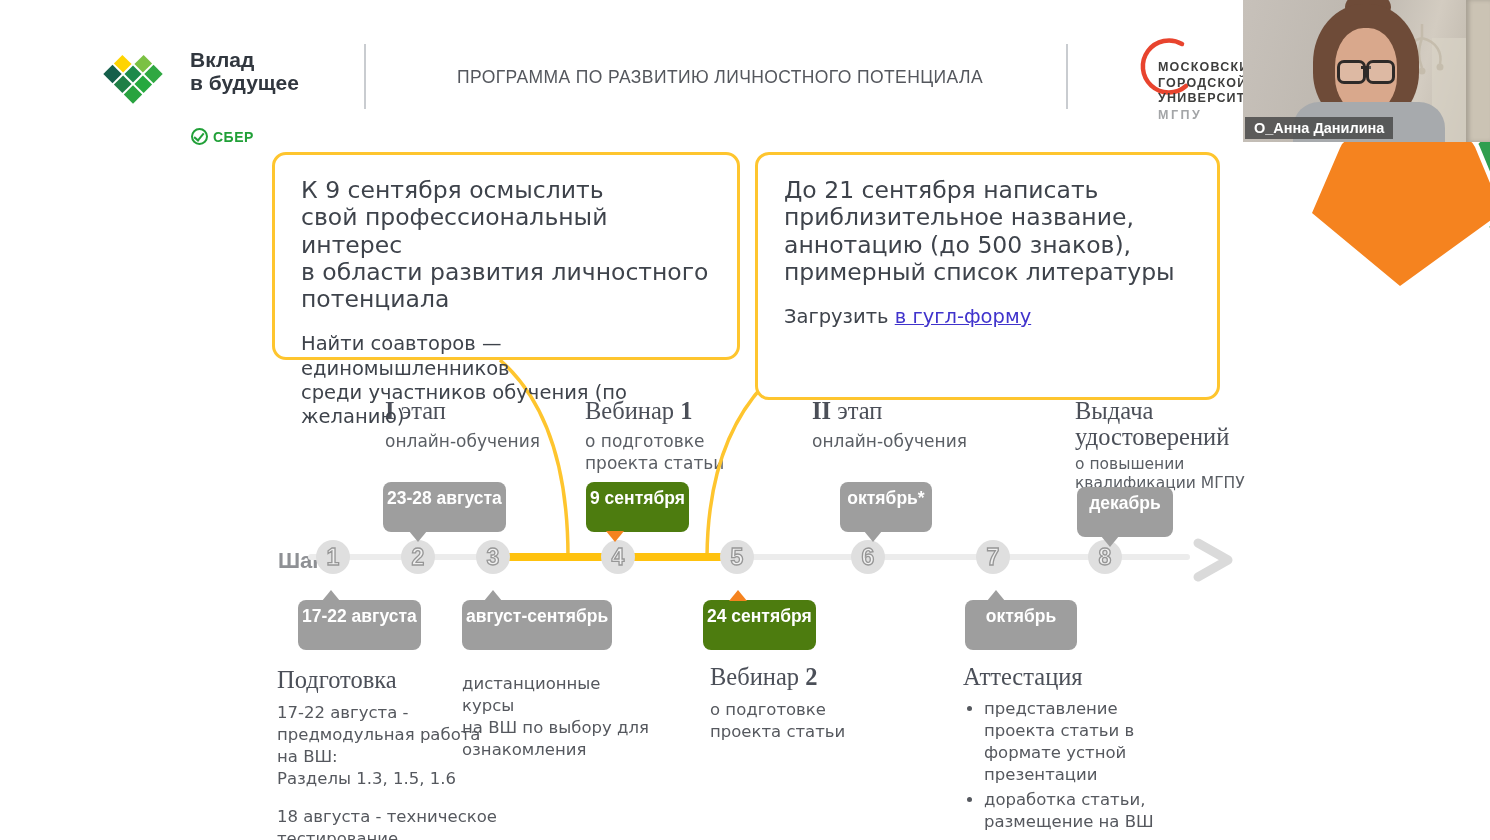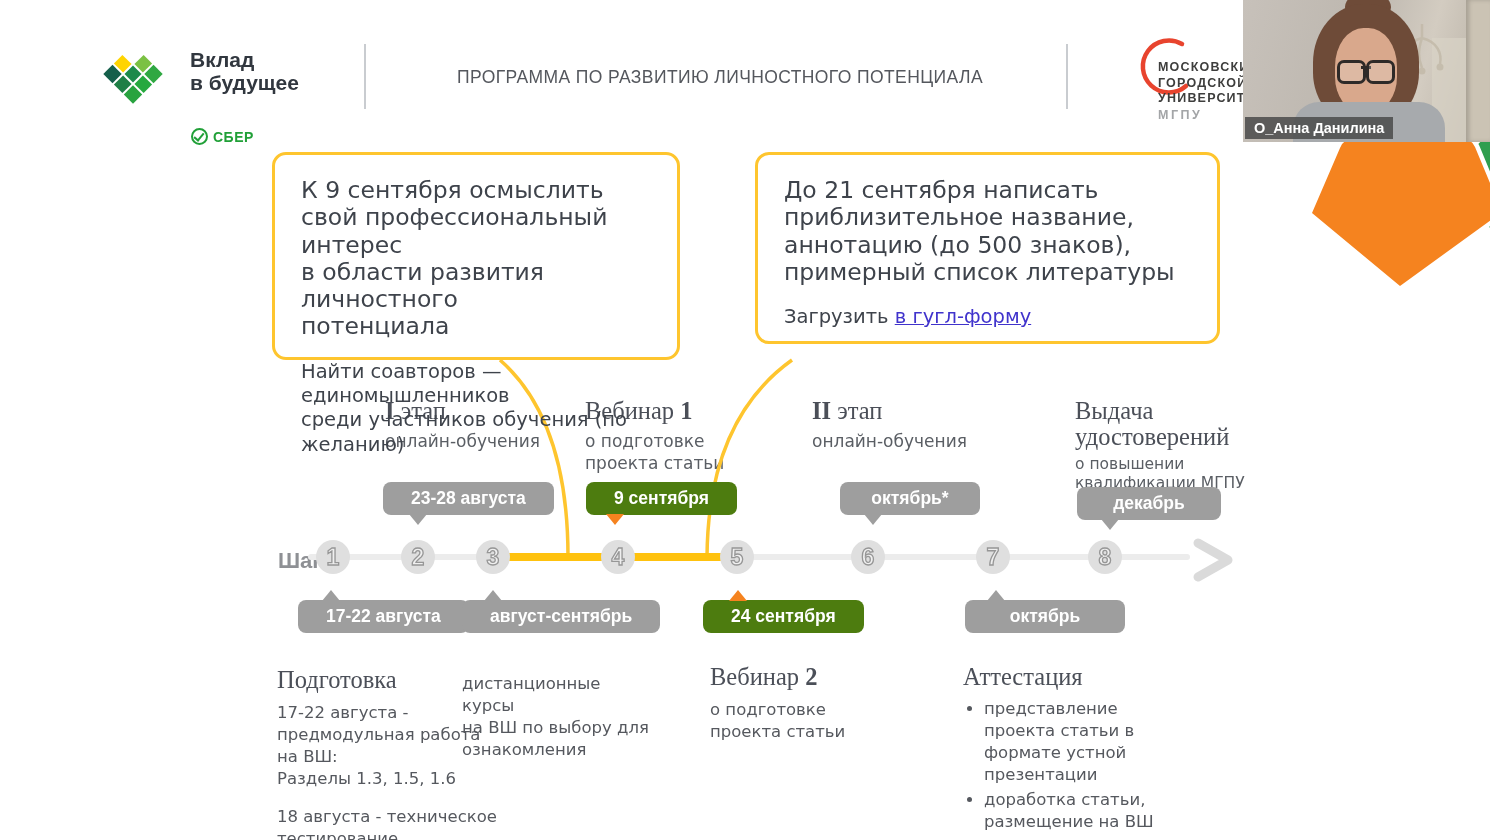--- a/index.html
+++ b/index.html
@@ -50,21 +50,21 @@
   .connectors{position:absolute;left:0;top:0;width:1490px;height:840px;z-index:1;pointer-events:none;}
   
   .tl-label{position:absolute;left:262px;top:548px;font-family:"Liberation Sans",sans-serif;
             font-weight:700;font-size:22px;color:#8e9094;margin-left:16px;}
   .tl-line{position:absolute;left:308px;top:554px;width:882px;height:6px;background:#ececec;border-radius:3px;z-index:1;}
   .tl-yellow{position:absolute;left:493px;top:553px;width:245px;height:8px;background:#ffc20e;z-index:2;}
   .step{position:absolute;top:540px;width:34px;height:34px;border-radius:50%;background:#dfdfdf;z-index:3;
         display:flex;align-items:center;justify-content:center;font-family:"Liberation Sans",sans-serif;
         font-size:23px;font-weight:700;color:#efefef;-webkit-text-stroke:1.3px #969696;}
   
-  .badge{position:absolute;height:33px;line-height:33px;padding:0 28px;border-radius:8px;background:#9e9e9e;
+  .badge{position:absolute;height:50px;line-height:33px;padding:0 4px;border-radius:8px;background:#9e9e9e;
          color:#fff;font-family:"Liberation Sans",sans-serif;font-weight:700;font-size:17.5px;white-space:nowrap;z-index:4;}
   .badge.o{background:#4d7c0f;}
   .badge::after{content:'';position:absolute;left:var(--tx,22px);border-left:9px solid transparent;border-right:9px solid transparent;}
   .badge.down::after{bottom:-10px;border-top:11px solid #9e9e9e;}
   .badge.down.o::after{border-top-color:#f5831f;}
   .badge.up::after{top:-10px;border-bottom:11px solid #9e9e9e;}
   .badge.up.o::after{border-bottom-color:#f5831f;}
   
   .m-title{font-family:"Liberation Serif",serif;font-size:24.5px;color:#4b4f58;line-height:1.08;white-space:pre-line;}
   .m-title .acc{font-weight:700;}
@@ -115,29 +115,29 @@
 УНИВЕРСИТЕТ</div>
     <div class="mgpu-abbr">МГПУ</div>
   </div>
 
   <svg class="connectors">
     <path d="M 500 360 Q 568 420 568 557" fill="none" stroke="#FEC52E" stroke-width="3.5"></path>
     <path d="M 792 360 Q 708 420 707 557" fill="none" stroke="#FEC52E" stroke-width="3.5"></path>
     <path d="M 1198 543 L 1228 560 L 1198 577" fill="none" stroke="#dadada" stroke-width="9" stroke-linecap="round" stroke-linejoin="round"></path>
   </svg>
 
-  <div class="callout" style="left:272px;top:152px;width:408px;height:208px">
+  <div class="callout" style="left:272px;top:152px;width:468px;height:208px">
     <div class="main">К 9 сентября осмыслить
 свой профессиональный интерес
 в области развития личностного
 потенциала</div>
     <div class="sec">Найти соавторов — единомышленников
 среди участников обучения (по желанию)</div>
   </div>
-  <div class="callout" style="left:755px;top:152px;width:465px;height:192px">
+  <div class="callout" style="left:755px;top:152px;width:465px;height:248px">
     <div class="main">До 21 сентября написать
 приблизительное название,
 аннотацию (до 500 знаков),
 примерный список литературы</div>
     <div class="sec"><span>Загрузить </span><a href="#">в гугл-форму</a></div>
   </div>
 
   <div class="m-above" style="left:385px">
     <div class="m-title"><span class="acc">I</span><span> этап</span></div>
     <div class="m-sub">онлайн-обучения</div>

